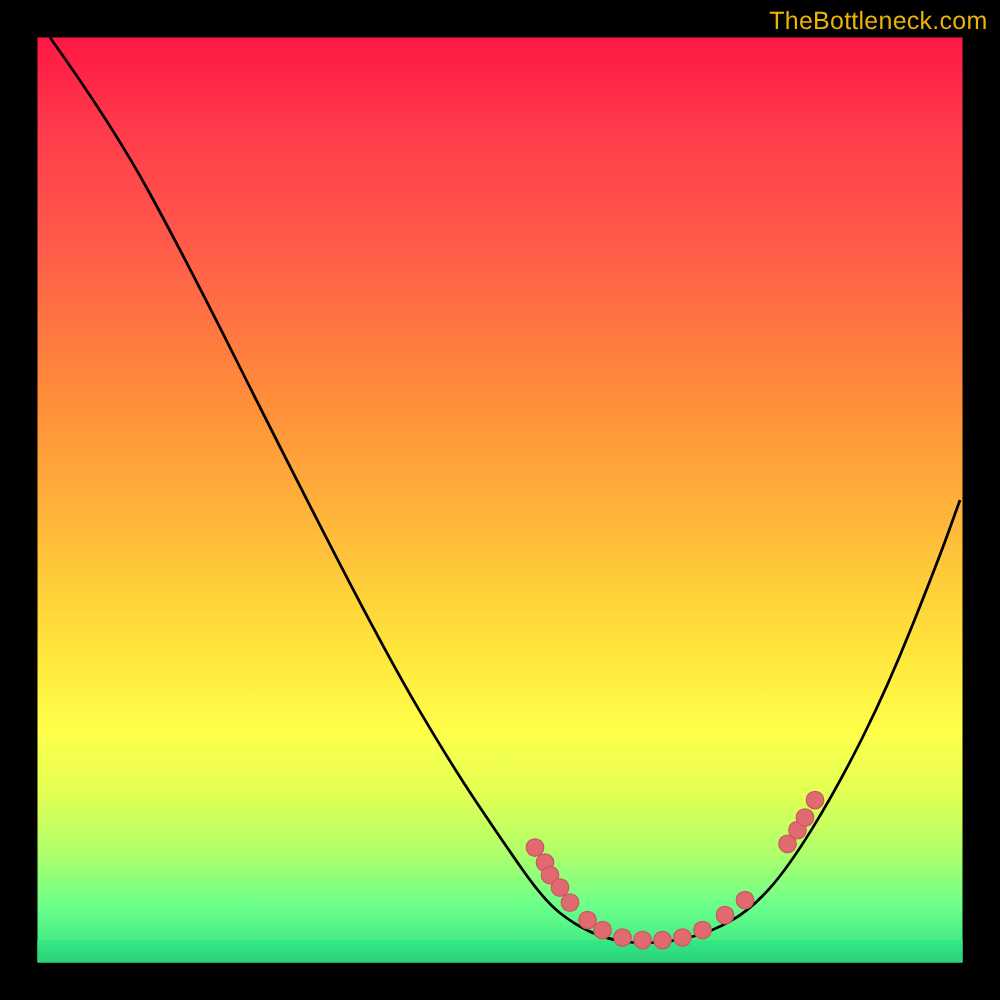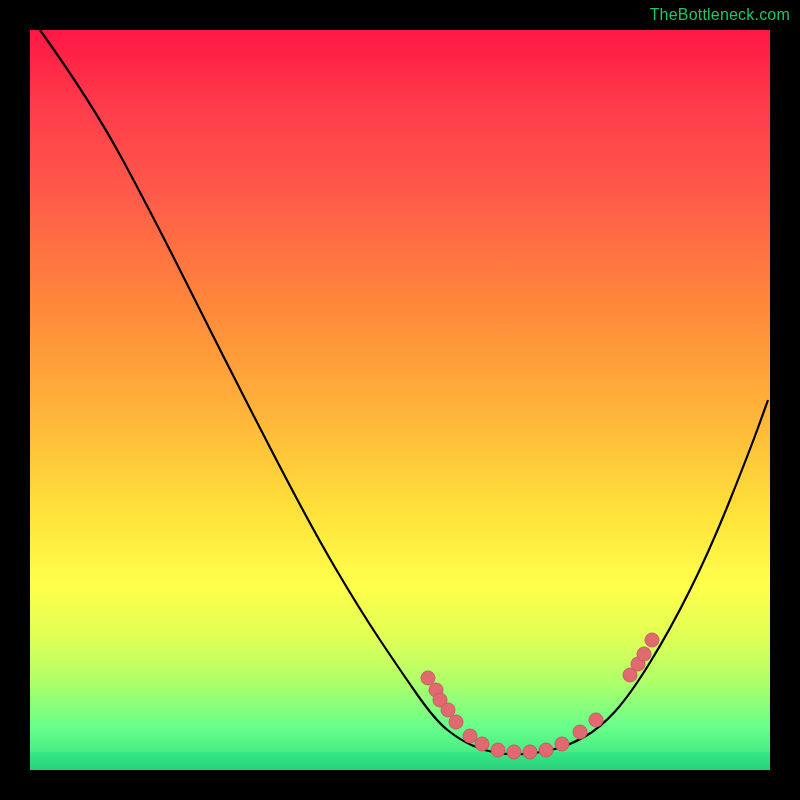--- a/index.html
+++ b/index.html
@@ -28,22 +28,22 @@
       #b0ff6a 88%,
       #6aff8a 94%,
       #30e080 100%
     );
   }
   .watermark {
     position: absolute;
     top: 6px;
     right: 10px;
     font-family: Arial, Helvetica, sans-serif;
-    font-size: 16px;
-    color: #22c55e;
+    font-size: 20px;
+    color: #eab308;
     font-weight: 500;
     letter-spacing: 0.2px;
   }
   svg.curve {
     position: absolute;
     left: 0; top: 0;
     width: 740px;
     height: 740px;
     overflow: visible;
   }

